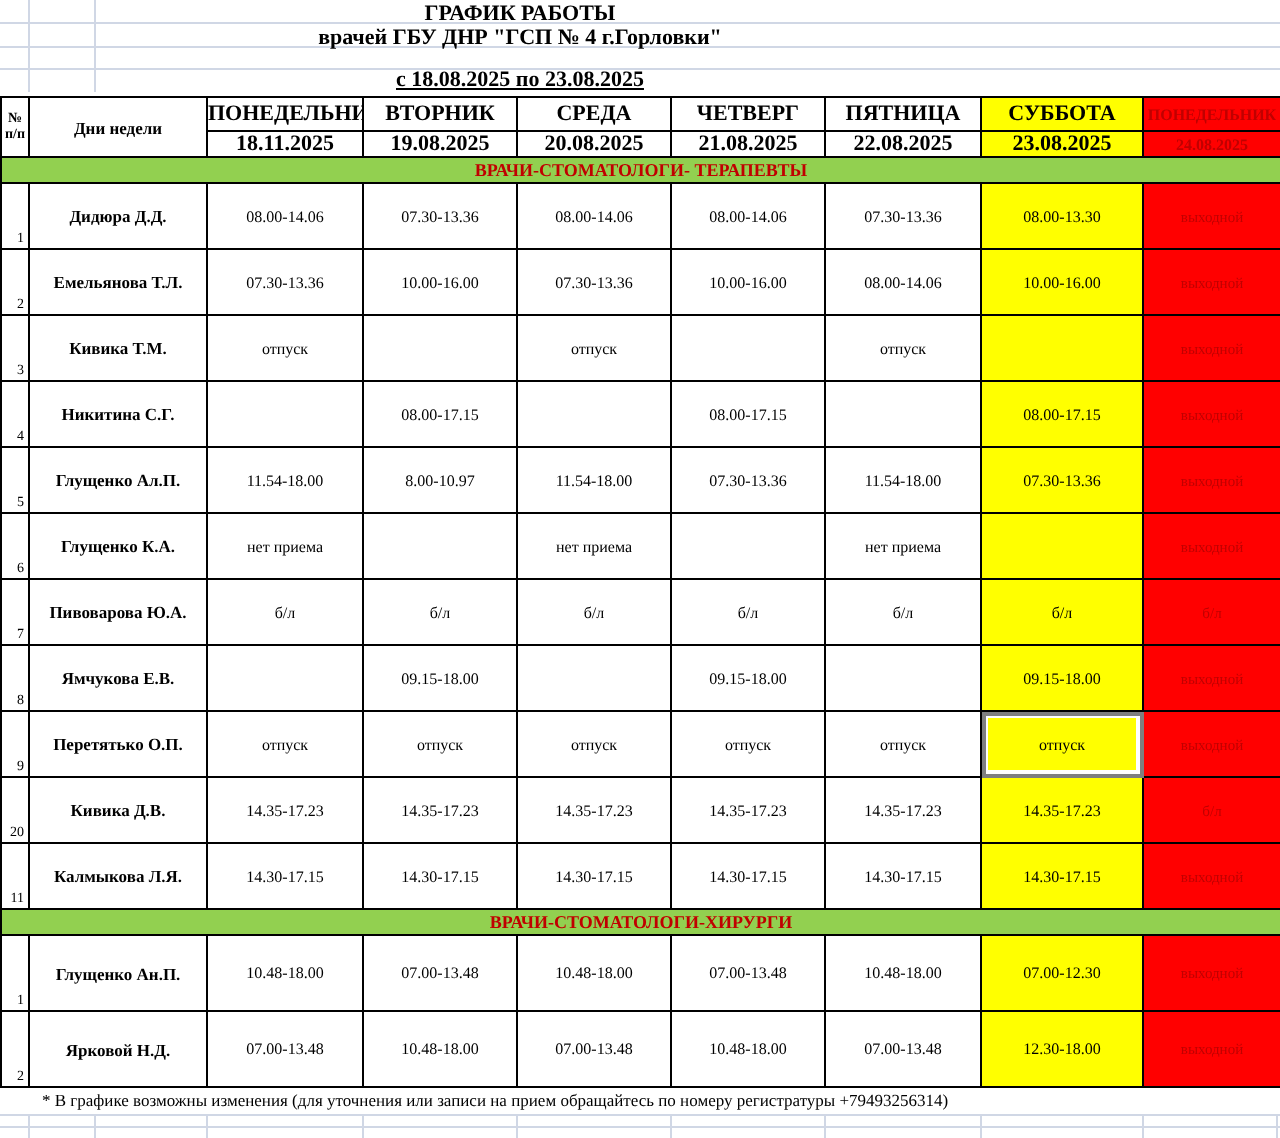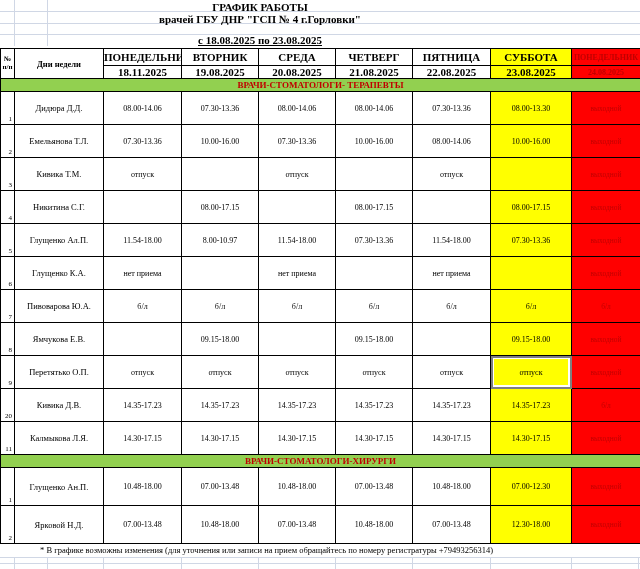--- a/index.html
+++ b/index.html
@@ -18,29 +18,29 @@
   table{border-collapse:collapse;table-layout:fixed;width:640px;}
   th,td{border:1px solid #000;overflow:hidden;white-space:nowrap;padding:0;text-align:center;vertical-align:middle;}
   thead th{font-weight:bold;font-size:11px;}
   tr.r-dayname{height:17px;} tr.r-daydate{height:12px;}
   th.corner-num{font-size:7px;white-space:pre-line;line-height:1.05;}
   th.corner-days{font-size:8.5px;}
   tr.band{height:13px;}
   tr.band td{background:var(--green);color:var(--darkred);font-weight:bold;font-size:9px;}
   tr.sec1{height:33px;} tr.sec2{height:38px;}
   td.numcell{vertical-align:bottom;text-align:right;font-size:7px;padding:0 2px 1px 0;}
-  td.namecell{font-weight:normal;font-size:8.5px;}
+  td.namecell{font-weight:bold;font-size:8.5px;}
   td.timecell{font-size:8px;}
   th.sat,td.sat{background:var(--yellow);}
   th.sun,td.sun{background:var(--red);color:var(--darkred);}
   td.sun{font-size:7.5px;}
   th.sun{font-size:8px;}
   td.selected{outline:2px solid #7f7f7f;outline-offset:-2px;box-shadow:inset 0 0 0 3px #ffffff;}
   
-  .footnote{width:640px;height:13px;font-size:8.5px;padding-left:40px;box-sizing:border-box;
+  .footnote{width:640px;height:13px;font-size:8.5px;padding-left:21px;box-sizing:border-box;
             white-space:nowrap;line-height:13px;}
   .bottomgrid{position:relative;width:640px;height:13px;}
   .bg-h{position:absolute;left:0;width:640px;height:1px;background:var(--grid);}
   .bg-v{position:absolute;top:0;width:1px;height:13px;background:var(--grid);}
 </style>
 </head>
 <body>
 
 <div class="page">
 

